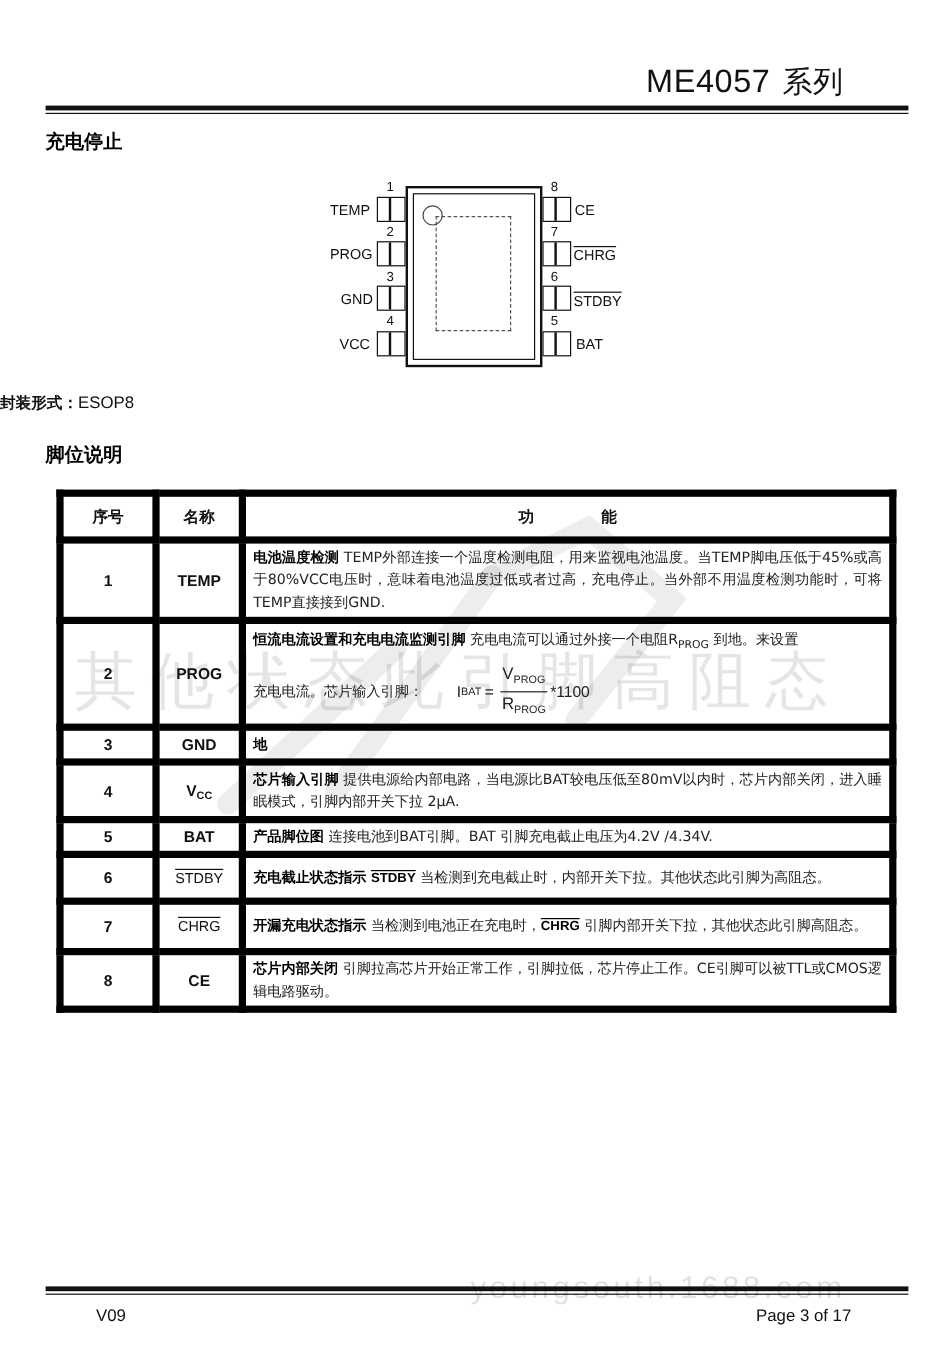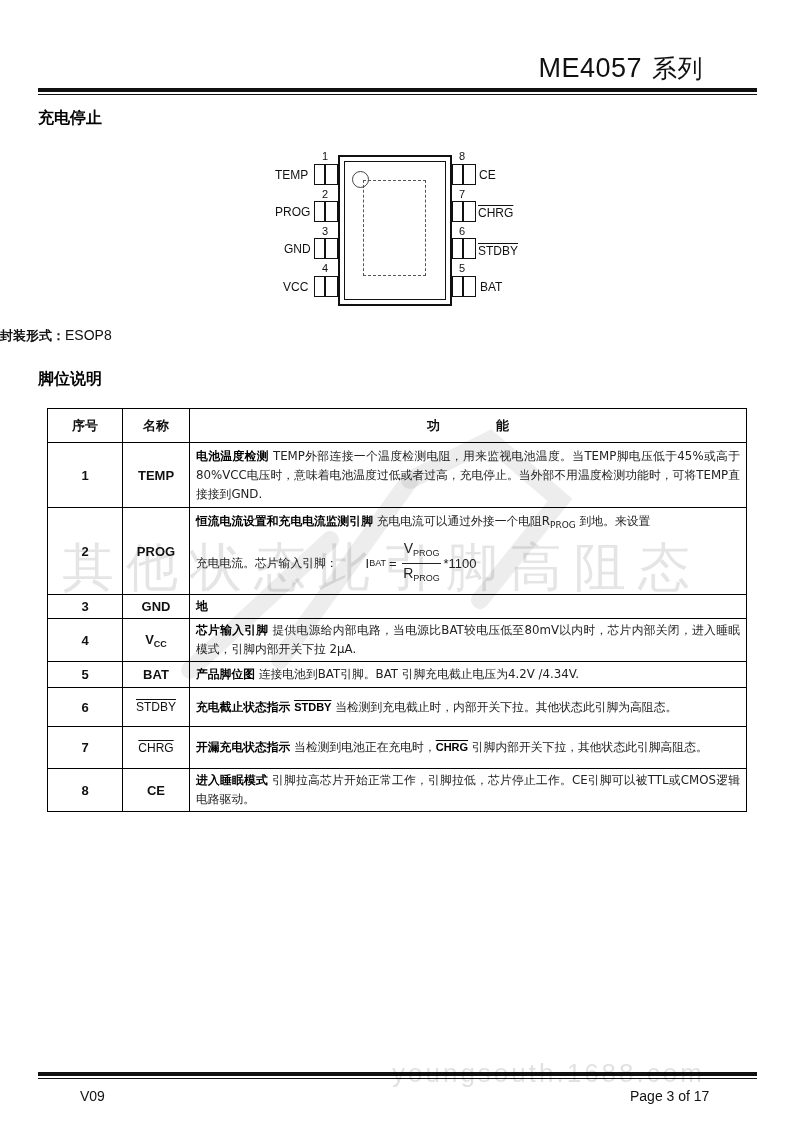--- a/index.html
+++ b/index.html
@@ -31,21 +31,21 @@
   .ovl { text-decoration:overline; }
   .caption { left:0; width:793px; top:327px; font-size:14px; }
   .caption .cn { font-family:"DejaVu Sans", sans-serif; font-weight:bold; font-size:13px; }
 
   
   table.pins {
     position:absolute; left:47px; top:408px; width:700px; border-collapse:collapse;
     font-size:12.5px;
   }
   table.pins td, table.pins th {
-    border:1px solid #000000; padding:2px 6px; vertical-align:middle;
+    border:6px solid #000000; padding:2px 6px; vertical-align:middle;
   }
   table.pins th { height:29px; font-family:"DejaVu Sans", sans-serif; font-size:13px; font-weight:bold; }
   table.pins td.num { width:62px; text-align:center; font-weight:bold; font-size:13px; }
   table.pins td.name { width:54px; text-align:center; font-weight:bold; font-size:13px; }
   table.pins td.desc { font-family:"DejaVu Sans", sans-serif; font-size:11.8px; line-height:19px; color:#222; text-align:justify; }
   table.pins td.desc b { color:#000; }
   .func-h { letter-spacing:0; }
   .func-h span { margin:0 28px; }
   .sub { font-size:9px; vertical-align:-3px; }
   .formula { display:inline-flex; align-items:center; margin-left:28px; font-family:"Liberation Sans", sans-serif; font-size:13px; }
@@ -196,21 +196,21 @@
 
     <tr style="height:42px;">
       <td class="num">7</td>
       <td class="name name-ovl">CHRG</td>
       <td class="desc"><b>开漏充电状态指示</b><span> 当检测到电池正在充电时，</span><span class="inline-ovl">CHRG</span><span> 引脚内部开关下拉，其他状态此引脚高阻态。</span></td>
     </tr>
 
     <tr style="height:41px;">
       <td class="num">8</td>
       <td class="name">CE</td>
-      <td class="desc"><b>进入睡眠模式</b><span> 引脚拉高芯片开始正常工作，引脚拉低，芯片停止工作。CE引脚可以被TTL或CMOS逻辑电路驱动。</span></td>
+      <td class="desc"><b>芯片内部关闭</b><span> 引脚拉高芯片开始正常工作，引脚拉低，芯片停止工作。CE引脚可以被TTL或CMOS逻辑电路驱动。</span></td>
     </tr>
   </tbody>
 </table>
 
 <div class="abs rule-thick" style="top:1072px;"></div>
 <div class="abs rule-thin" style="top:1078px;"></div>
 <div class="abs url-wm">youngsouth.1688.com</div>
 <div class="abs footer-text" style="left:80px;">V09</div>
 <div class="abs footer-text" style="left:606px;margin-left:24px;">Page 3 of 17</div>
 

